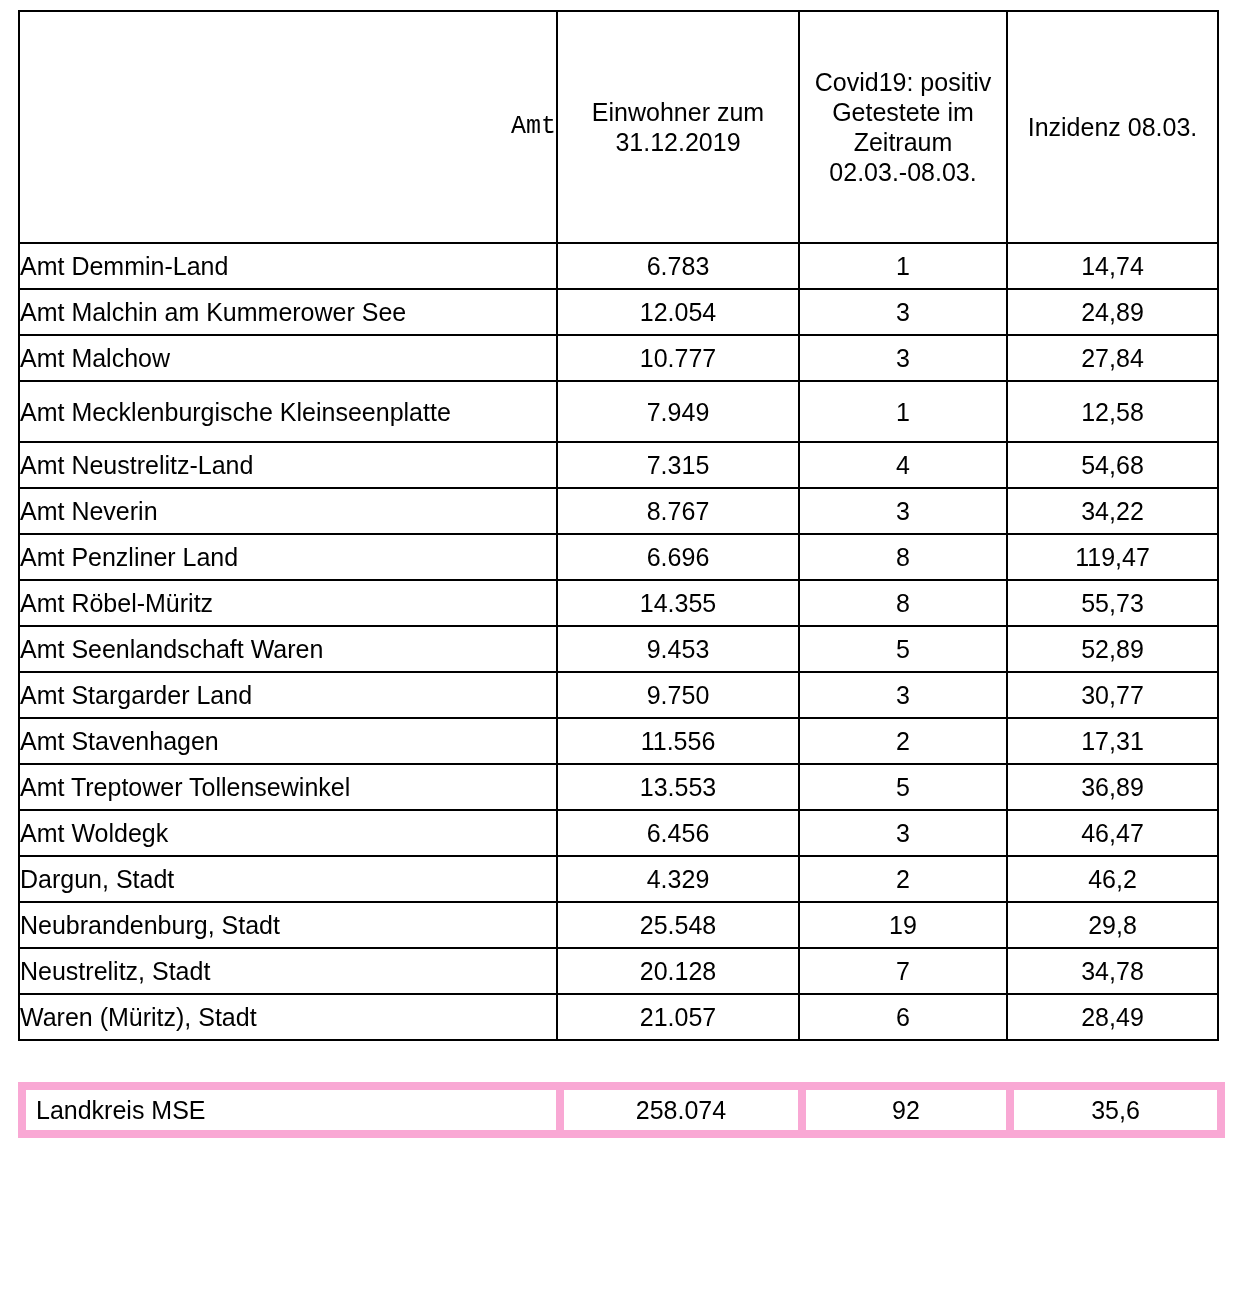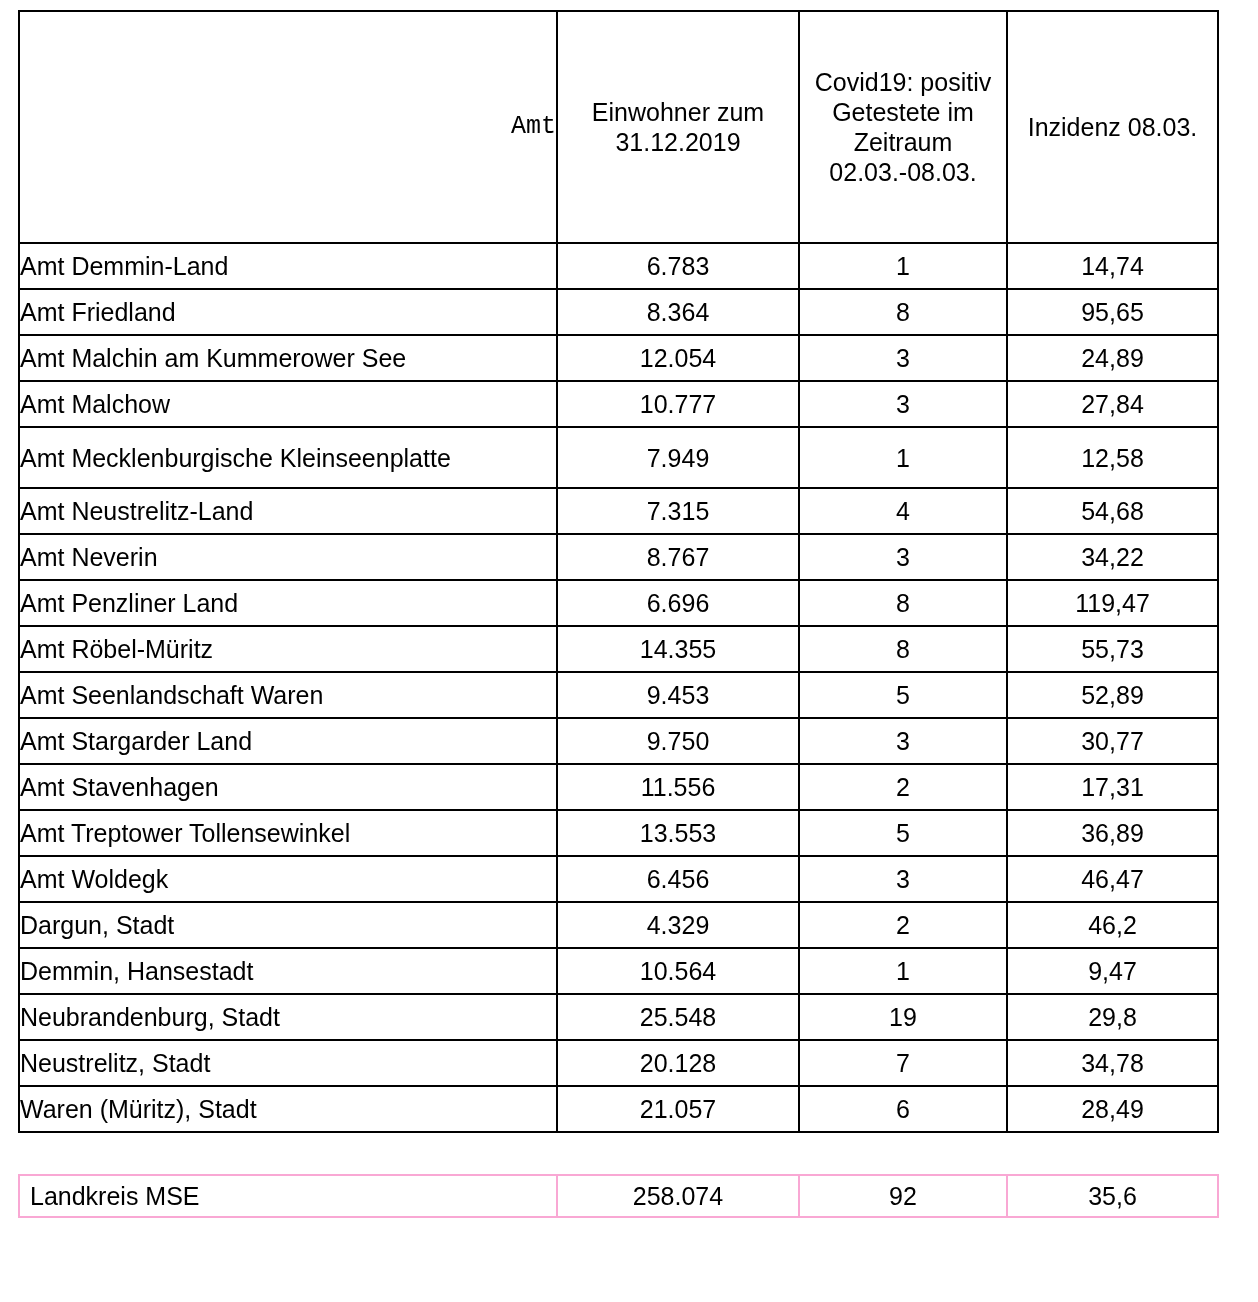--- a/index.html
+++ b/index.html
@@ -69,21 +69,21 @@
   table.total-table {
     border-collapse: collapse;
     table-layout: fixed;
     width: 1199px;
   }
   table.total-table col.c-name  { width: 538px; }
   table.total-table col.c-pop   { width: 242px; }
   table.total-table col.c-cases { width: 208px; }
   table.total-table col.c-inc   { width: 211px; }
   table.total-table td {
-    border: 2px solid #f9a8d4;
+    border: 8px solid #f9a8d4;
     font-size: 25px;
     line-height: 1.2;
     height: 36px;
     box-sizing: border-box;
   }
   table.total-table td.name-cell {
     text-align: left;
     padding: 5px 0 5px 10px;
   }
   table.total-table td.num-cell {
@@ -113,26 +113,20 @@
       </tr>
     </thead>
     <tbody>
       <tr>
         <td class="name-cell">Amt Demmin-Land</td>
         <td class="num-cell">6.783</td>
         <td class="num-cell">1</td>
         <td class="num-cell">14,74</td>
       </tr>
       <tr>
-        <td class="name-cell">Amt Friedland</td>
-        <td class="num-cell">8.364</td>
-        <td class="num-cell">8</td>
-        <td class="num-cell">95,65</td>
-      </tr>
-      <tr>
         <td class="name-cell">Amt Malchin am Kummerower See</td>
         <td class="num-cell">12.054</td>
         <td class="num-cell">3</td>
         <td class="num-cell">24,89</td>
       </tr>
       <tr>
         <td class="name-cell">Amt Malchow</td>
         <td class="num-cell">10.777</td>
         <td class="num-cell">3</td>
         <td class="num-cell">27,84</td>
@@ -195,26 +189,20 @@
         <td class="name-cell">Amt Woldegk</td>
         <td class="num-cell">6.456</td>
         <td class="num-cell">3</td>
         <td class="num-cell">46,47</td>
       </tr>
       <tr>
         <td class="name-cell">Dargun, Stadt</td>
         <td class="num-cell">4.329</td>
         <td class="num-cell">2</td>
         <td class="num-cell">46,2</td>
-      </tr>
-      <tr>
-        <td class="name-cell">Demmin, Hansestadt</td>
-        <td class="num-cell">10.564</td>
-        <td class="num-cell">1</td>
-        <td class="num-cell">9,47</td>
       </tr>
       <tr>
         <td class="name-cell">Neubrandenburg, Stadt</td>
         <td class="num-cell">25.548</td>
         <td class="num-cell">19</td>
         <td class="num-cell">29,8</td>
       </tr>
       <tr>
         <td class="name-cell">Neustrelitz, Stadt</td>
         <td class="num-cell">20.128</td>

